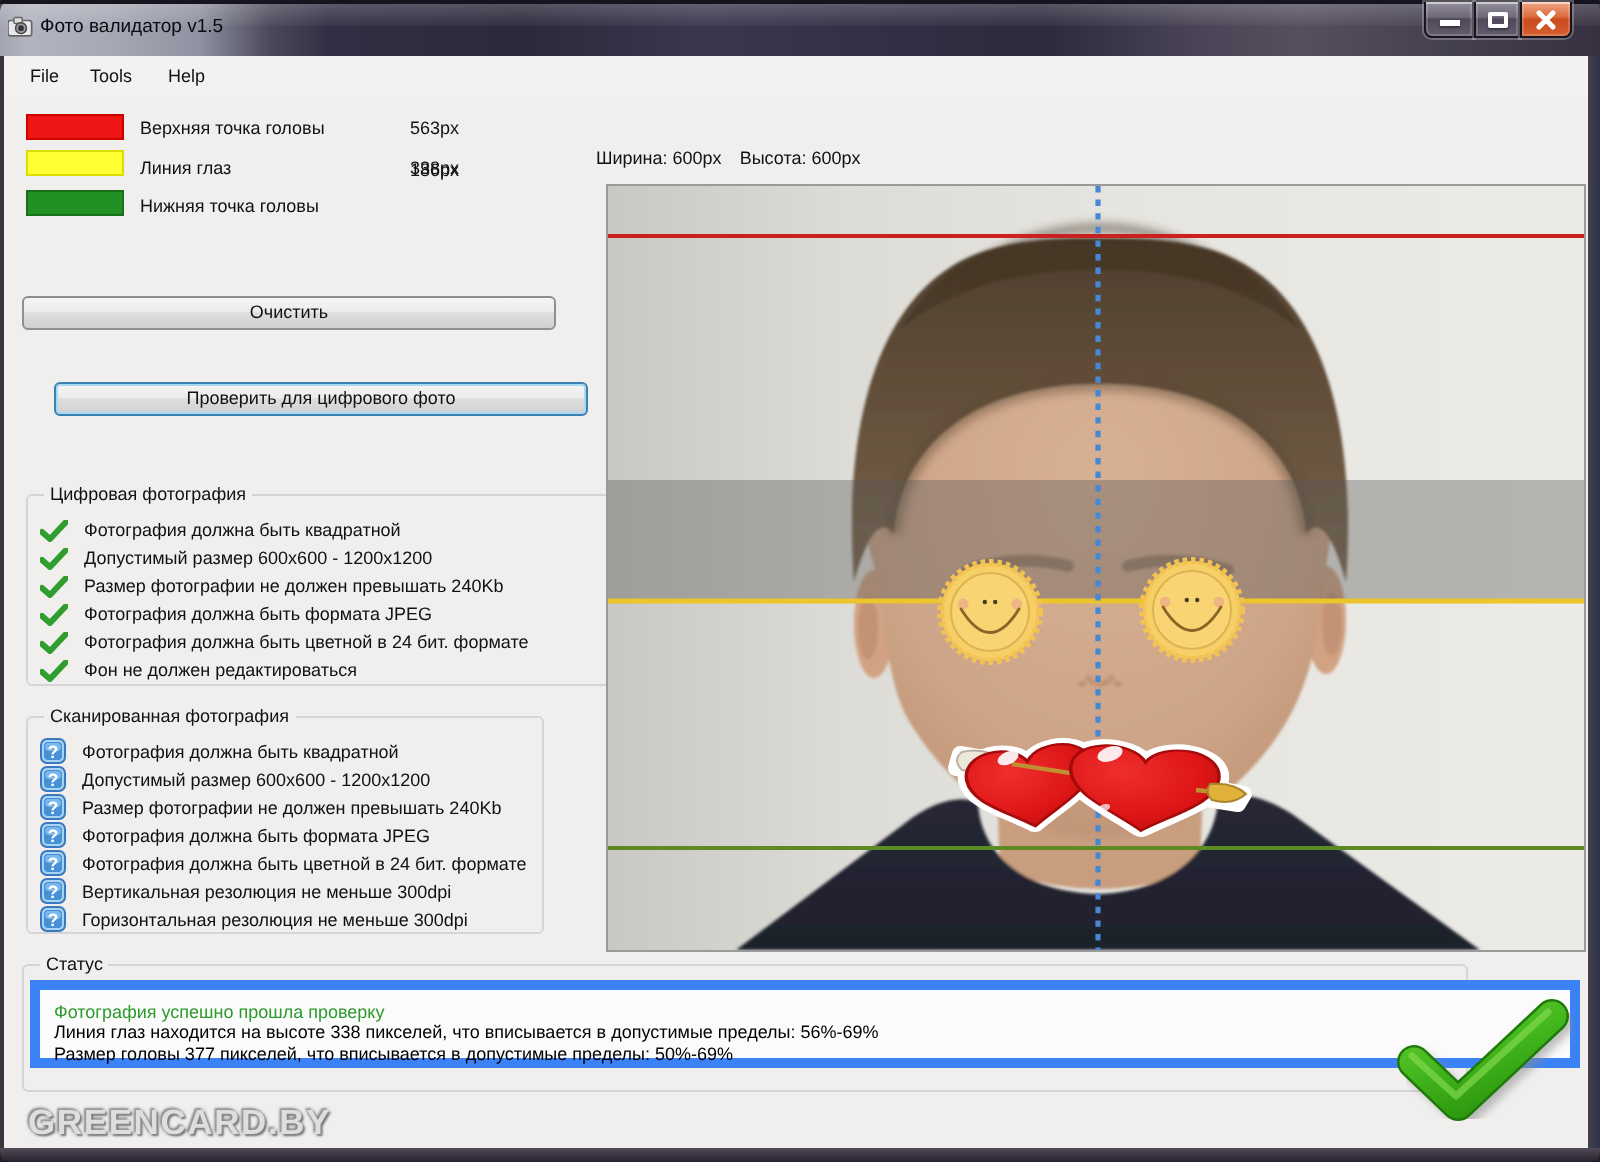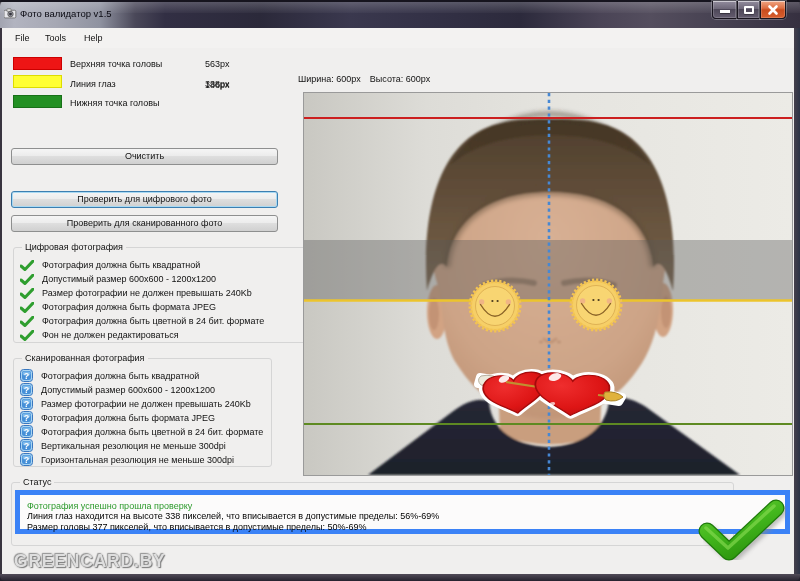--- a/index.html
+++ b/index.html
@@ -45,21 +45,21 @@
 #sw-red { left:11px; top:29px; background:#ee1515; border:1px solid #cc0000; }
 #sw-yel { left:11px; top:47px; background:#ffff33; border:1px solid #dddd00; }
 #sw-grn { left:11px; top:67px; background:#239023; border:1px solid #187018; }
 .leg-label, .leg-val { font-size:9px; color:#111; white-space:nowrap; }
 
 
 .btn { position:absolute; left:9px; width:267px; height:17px;
   border:1px solid #8e8f8f; border-radius:3px;
   background:linear-gradient(180deg,#f5f5f5 0%,#ececec 45%,#dedede 50%,#d0d0d0 100%);
   font-size:9px; color:#111; text-align:center; line-height:15px; }
-.btn.focused { border:1px solid #3c7fb1; box-shadow:inset 0 0 0 1px #a9d9f2; }
+.btn.focused { border:1px solid #3c7fb1; box-shadow:inset 0 0 0 1px #a9d9f2;margin-left:16px; }
 
 
 .group { position:absolute; border:1px solid #d5d5d5; border-radius:3px; }
 .group .glabel { position:absolute; top:-6px; left:8px; background:#f0efee; padding:0 3px; font-size:9px; color:#111; white-space:nowrap; }
 .row { position:absolute; left:6px; font-size:9px; color:#111; white-space:nowrap; }
 .row svg { vertical-align:-3px; margin-right:8px; }
 
 
 #statusbox { left:3px; top:7px; width:775px; height:44px; background:#fcfbfb; border:5px solid #3b82f6; font-size:9px; }
 #statusbox .ln { position:absolute; left:7px; white-space:nowrap; }
@@ -115,21 +115,20 @@
   <div class="abs swatch" id="sw-grn"></div>
   <div class="abs leg-label" style="left:68px;top:31px">Верхняя точка головы</div>
   <div class="abs leg-label" style="left:68px;top:51px">Линия глаз</div>
   <div class="abs leg-label" style="left:68px;top:70px">Нижняя точка головы</div>
   <div class="abs leg-val" style="left:203px;top:31px">563px</div>
   <div class="abs leg-val" style="left:203px;top:51px">338px</div>
   <div class="abs leg-val" style="left:203px;top:52px">186px</div>
 
   <div class="btn" style="top:120px">Очистить</div>
   <div class="btn focused" style="top:163px">Проверить для цифрового фото</div>
-  <div class="btn" style="top:187px">Проверить для сканированного фото</div>
 
   <div class="group" style="left:11px;top:219px;width:307px;height:96px">
     <div class="glabel">Цифровая фотография</div>
     <div class="row" style="top:12px"><svg width="14" height="11" viewBox="0 0 14 11">
           <path d="M1 6 L5 9.5 L13 1" fill="none" stroke="#2f9e2f" stroke-width="3" stroke-linecap="round" stroke-linejoin="round"></path>
         </svg>Фотография должна быть квадратной</div>
     <div class="row" style="top:26px"><svg width="14" height="11" viewBox="0 0 14 11">
           <path d="M1 6 L5 9.5 L13 1" fill="none" stroke="#2f9e2f" stroke-width="3" stroke-linecap="round" stroke-linejoin="round"></path>
         </svg>Допустимый размер 600x600 - 1200x1200</div>
     <div class="row" style="top:40px"><svg width="14" height="11" viewBox="0 0 14 11">

